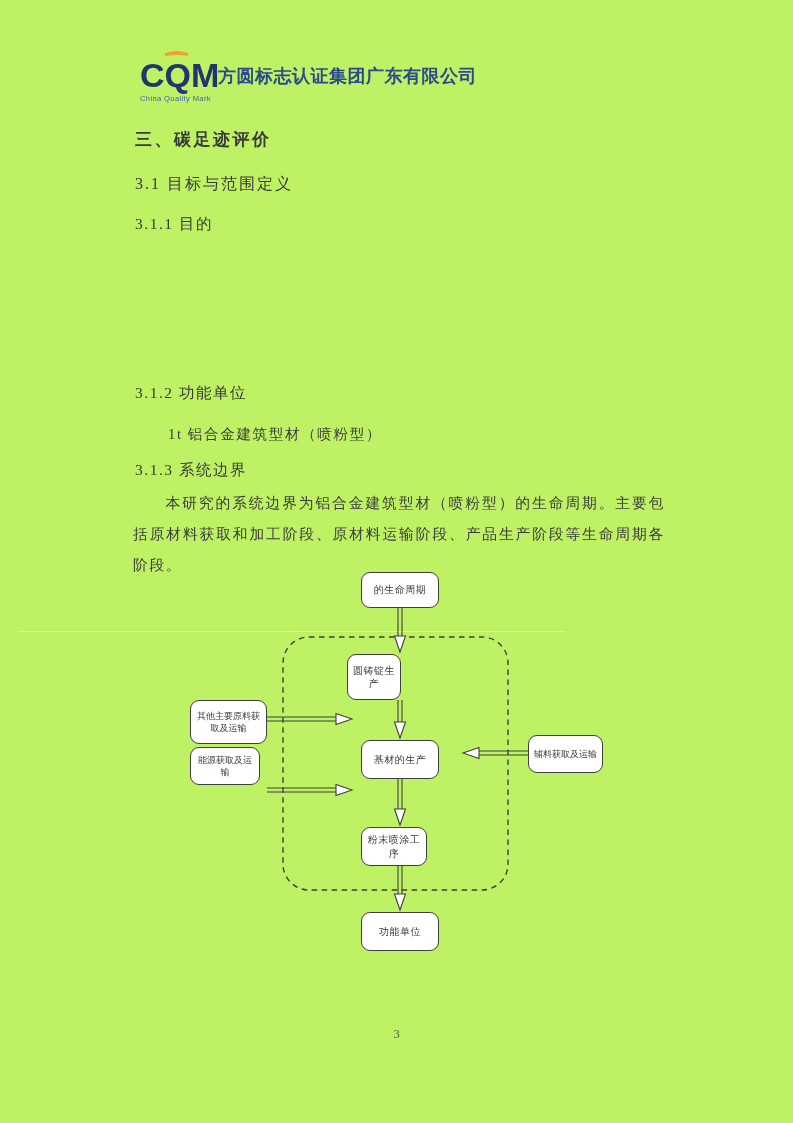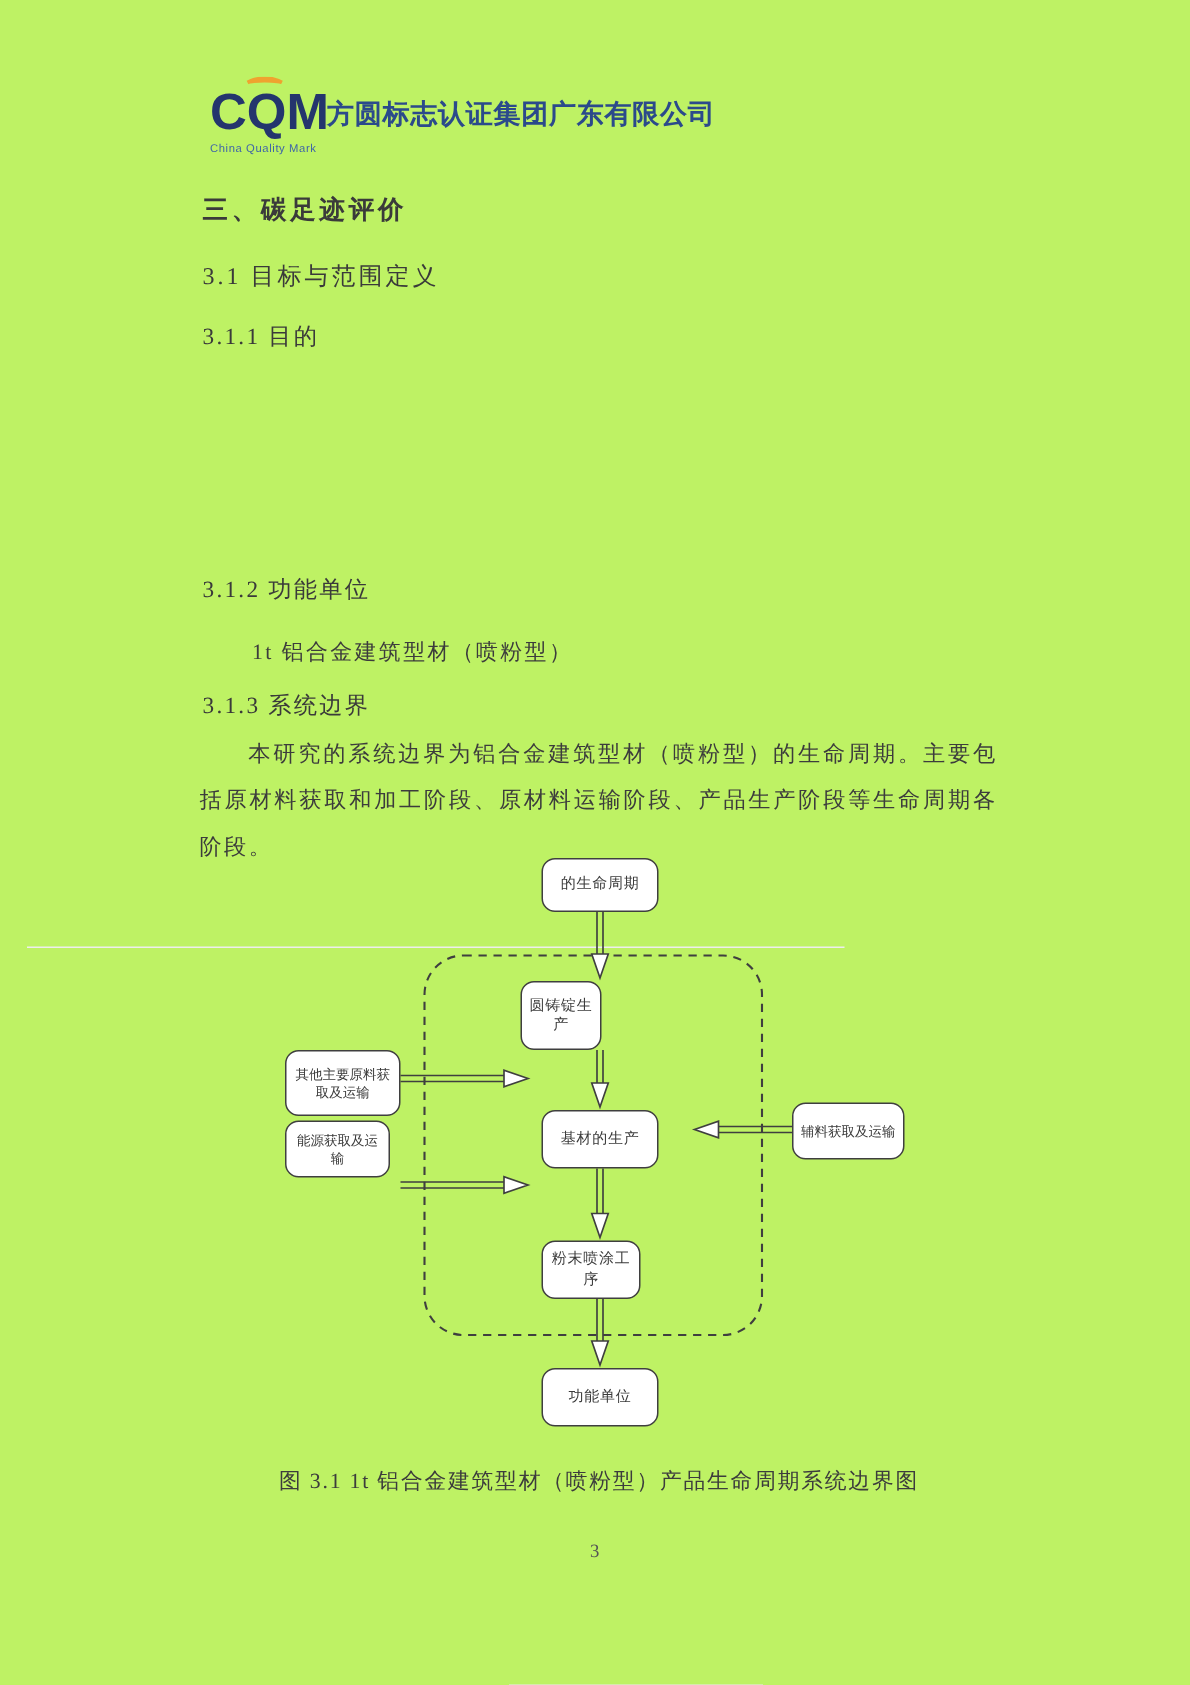--- a/index.html
+++ b/index.html
@@ -113,16 +113,15 @@
 
   <div class="node" style="left:361px;top:572px;width:78px;height:36px">的生命周期</div>
   <div class="node" style="left:347px;top:654px;width:54px;height:46px">圆铸锭生产</div>
   <div class="node" style="left:361px;top:740px;width:78px;height:39px">基材的生产</div>
   <div class="node" style="left:361px;top:827px;width:66px;height:39px">粉末喷涂工序</div>
   <div class="node" style="left:361px;top:912px;width:78px;height:39px">功能单位</div>
   <div class="node small" style="left:190px;top:700px;width:77px;height:44px">其他主要原料获取及运输</div>
   <div class="node small" style="left:190px;top:747px;width:70px;height:38px">能源获取及运输</div>
   <div class="node small" style="left:528px;top:735px;width:75px;height:38px">辅料获取及运输</div>
 
-  <div class="caption">图 3.1 1t 铝合金建筑型材（喷粉型）产品生命周期系统边界图</div>
   <div class="page-number">3</div>
 
 </div>
 
 </body></html>

